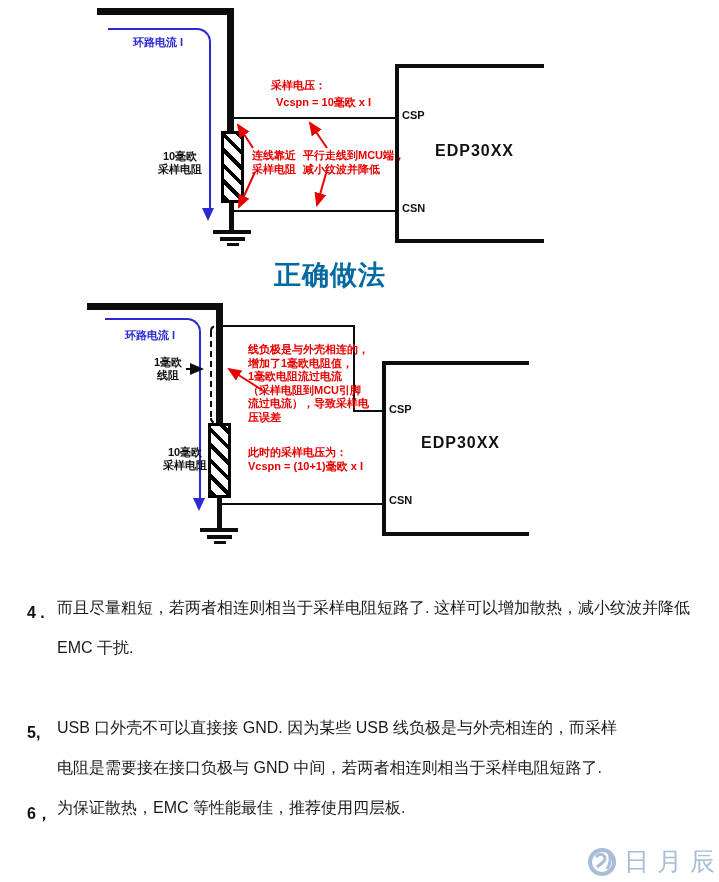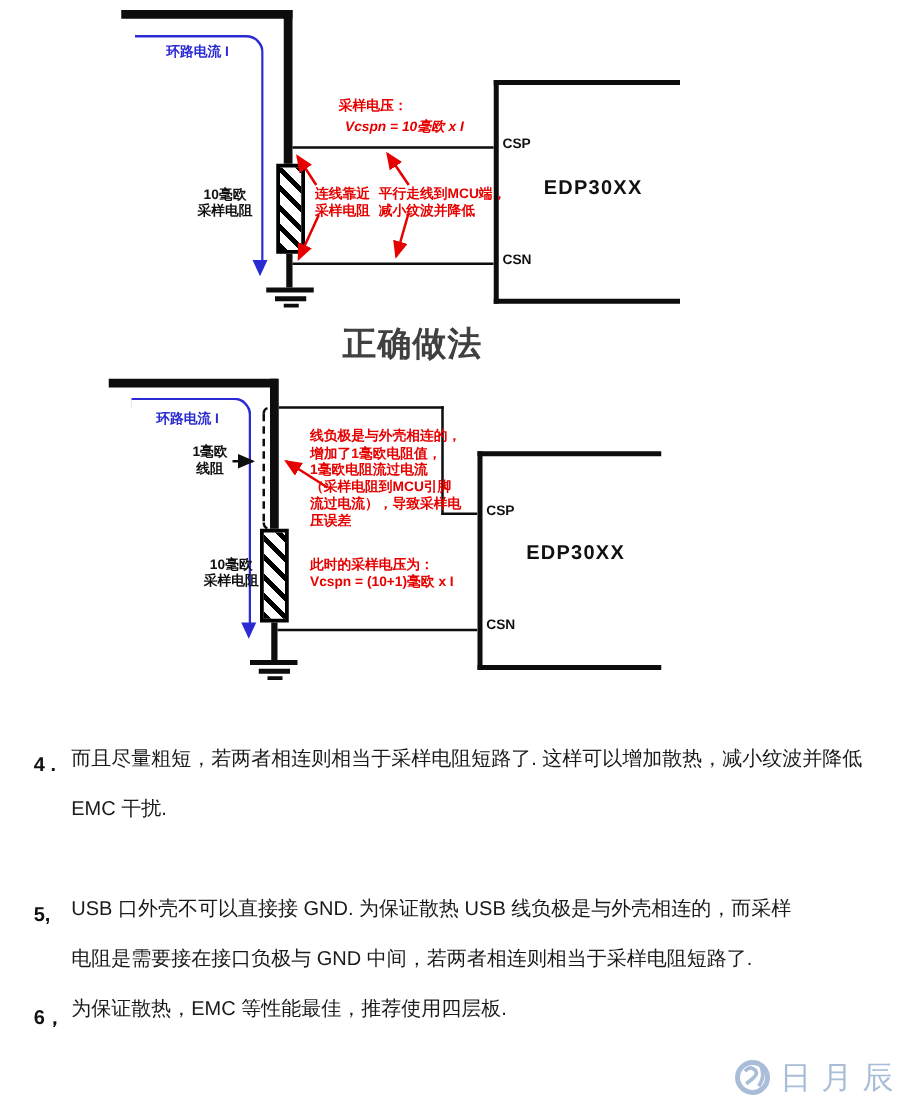--- a/index.html
+++ b/index.html
@@ -11,21 +11,21 @@
   .resistor{position:absolute;border:3px solid #000;
             background:repeating-linear-gradient(45deg,#000 0 4px,#fff 4px 11px);}
   .chip{position:absolute;border:4px solid #0d0d0d;border-right:none;background:#fff;}
   .chipname{position:absolute;font-weight:bold;font-size:16px;letter-spacing:1px;color:#111;}
   .pin{position:absolute;font-weight:bold;font-size:11px;color:#111;}
   .loop{position:absolute;border-top:2px solid #2b2bd4;border-right:2px solid #2b2bd4;
         border-top-right-radius:14px;}
   .lbl{position:absolute;font-size:11px;font-weight:bold;line-height:13px;color:#111;}
   .bluetext{color:#2b2bd4;text-align:right;}
   .center{text-align:center;}
-  .dtitle{position:absolute;font-size:27px;font-weight:bold;color:#404040;
+  .dtitle{position:absolute;font-size:27px;font-weight:bold;color:#0369a1;
           width:200px;text-align:center;letter-spacing:1px;}
   .rednote{position:absolute;font-size:11px;font-weight:bold;line-height:13.5px;color:#e60000;}
   .noteblock{position:absolute;font-size:16px;line-height:40px;color:#1a1a1a;width:660px;}
   .notenum{position:absolute;font-size:16px;font-weight:bold;color:#111;}
   svg.overlay{position:absolute;left:0;top:0;pointer-events:none;}
   #logo{position:absolute;left:586px;top:844px;display:flex;align-items:center;}
   #logo .txt{font-family:"DejaVu Serif",serif;font-size:25px;letter-spacing:8px;
              color:#a9bdd8;margin-left:4px;white-space:nowrap;}
 </style>
 </head>
@@ -57,21 +57,21 @@
     <div class="trace" style="left:234px;top:117px;width:161px;"></div>
     <div class="trace" style="left:234px;top:210px;width:161px;"></div>
 
     <div class="chip" style="left:395px;top:64px;width:145px;height:171px;"></div>
     <div class="pin" style="left:402px;top:109px;">CSP</div>
     <div class="pin" style="left:402px;top:202px;">CSN</div>
     <div class="chipname" style="left:435px;top:142px;">EDP30XX</div>
 
     <div class="rednote" style="left:271px;top:79px;">
       <div>采样电压：</div>
-      <div style="margin-left:5px;margin-top:3px;font-style:italic;">Vcspn = 10毫欧 x I</div>
+      <div style="margin-left:5px;margin-top:3px;">Vcspn = 10毫欧 x I</div>
     </div>
     <div class="rednote center" style="left:249px;top:149px;width:50px;">
       <div>连线靠近</div>
       <div>采样电阻</div>
     </div>
     <div class="rednote" style="left:303px;top:149px;">
       <div>平行走线到MCU端，</div>
       <div>减小纹波并降低</div>
     </div>
   </div>
@@ -161,21 +161,21 @@
   <div>
     <div class="notenum" style="left:27px;top:604px;position:absolute;">4 .</div>
     <div class="noteblock" style="left:57px;top:588px;">
       <div>而且尽量粗短，若两者相连则相当于采样电阻短路了. 这样可以增加散热，减小纹波并降低</div>
       <div>EMC 干扰.</div>
     </div>
   </div>
   <div>
     <div class="notenum" style="left:27px;top:724px;position:absolute;">5,</div>
     <div class="noteblock" style="left:57px;top:708px;">
-      <div>USB 口外壳不可以直接接 GND. 为保证散热 USB 线负极是与外壳相连的，而采样</div>
+      <div>USB 口外壳不可以直接接 GND. 因为某些 USB 线负极是与外壳相连的，而采样</div>
       <div>电阻是需要接在接口负极与 GND 中间，若两者相连则相当于采样电阻短路了.</div>
     </div>
   </div>
   <div>
     <div class="notenum" style="left:27px;top:804px;position:absolute;">6，</div>
     <div class="noteblock" style="left:57px;top:788px;">
       <div>为保证散热，EMC 等性能最佳，推荐使用四层板.</div>
     </div>
   </div>
 

